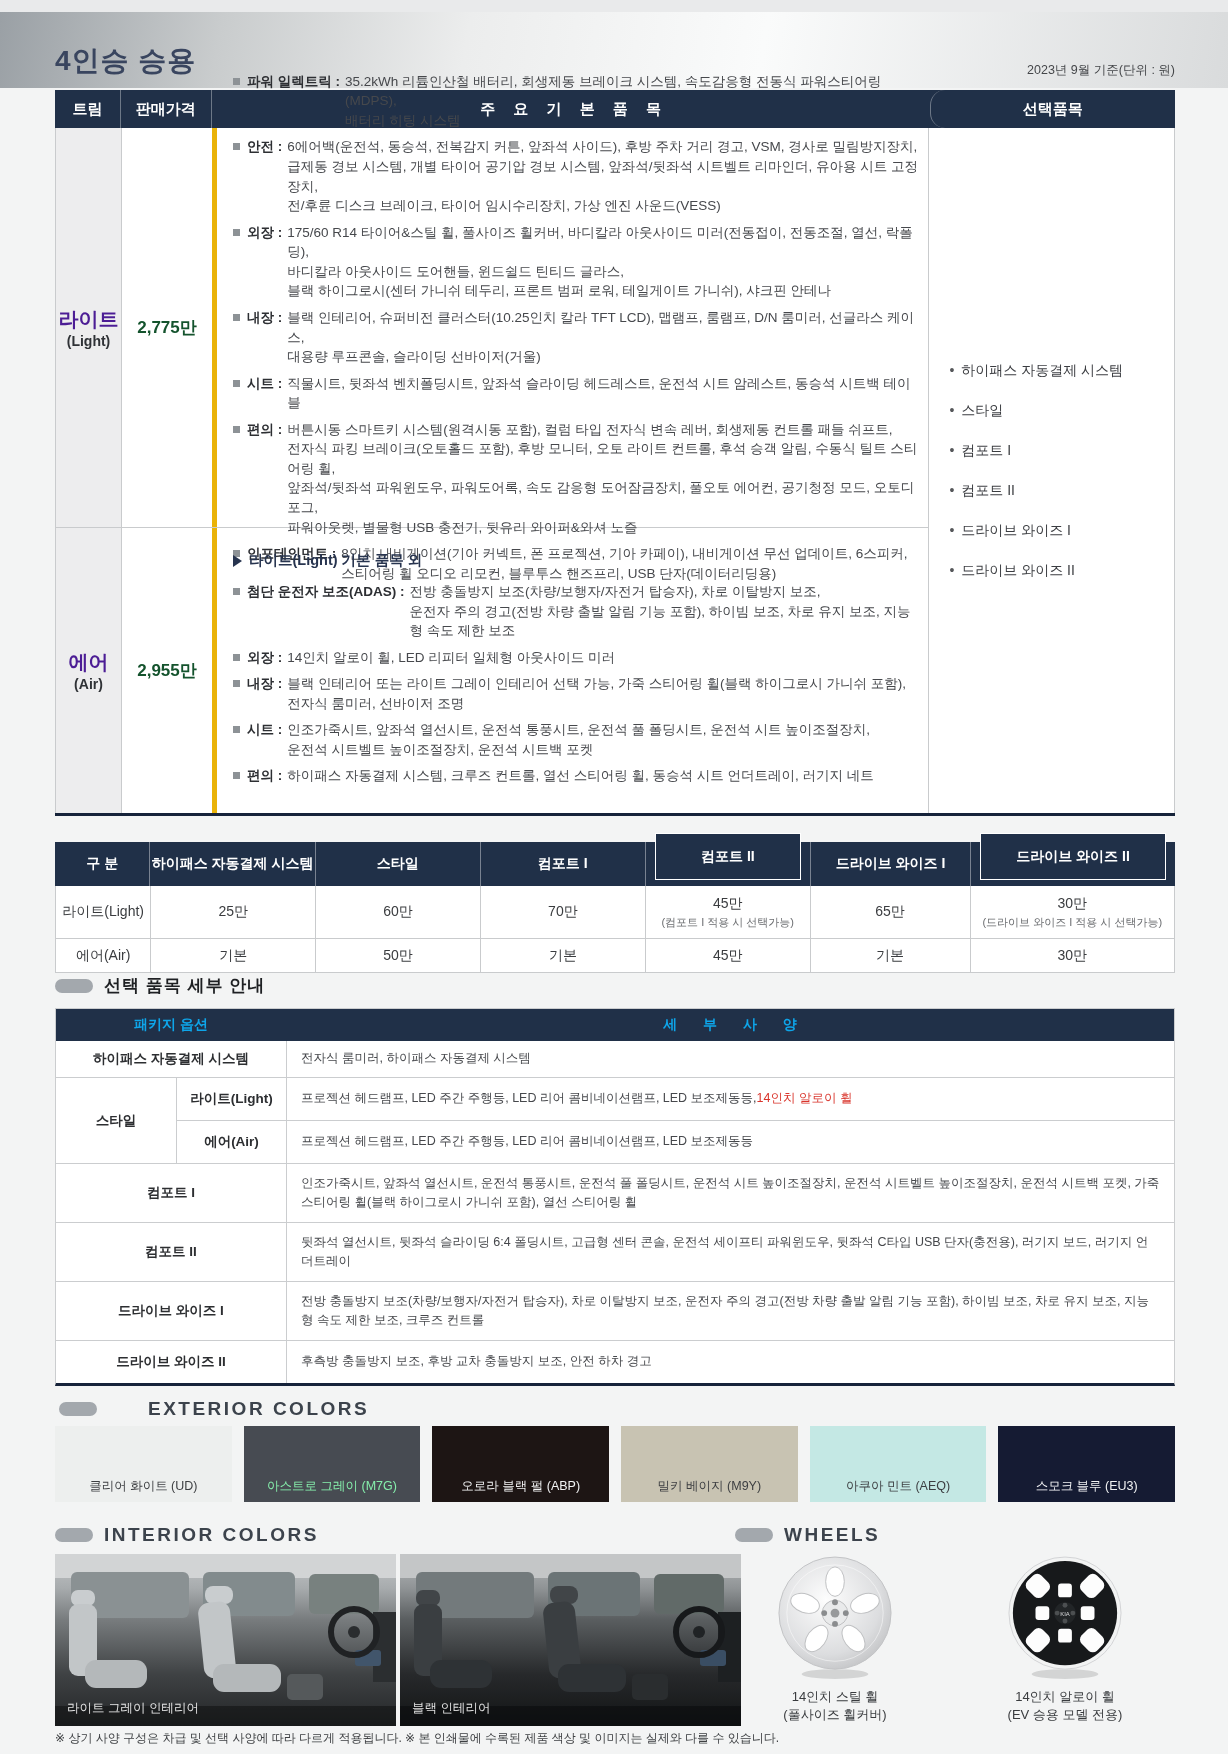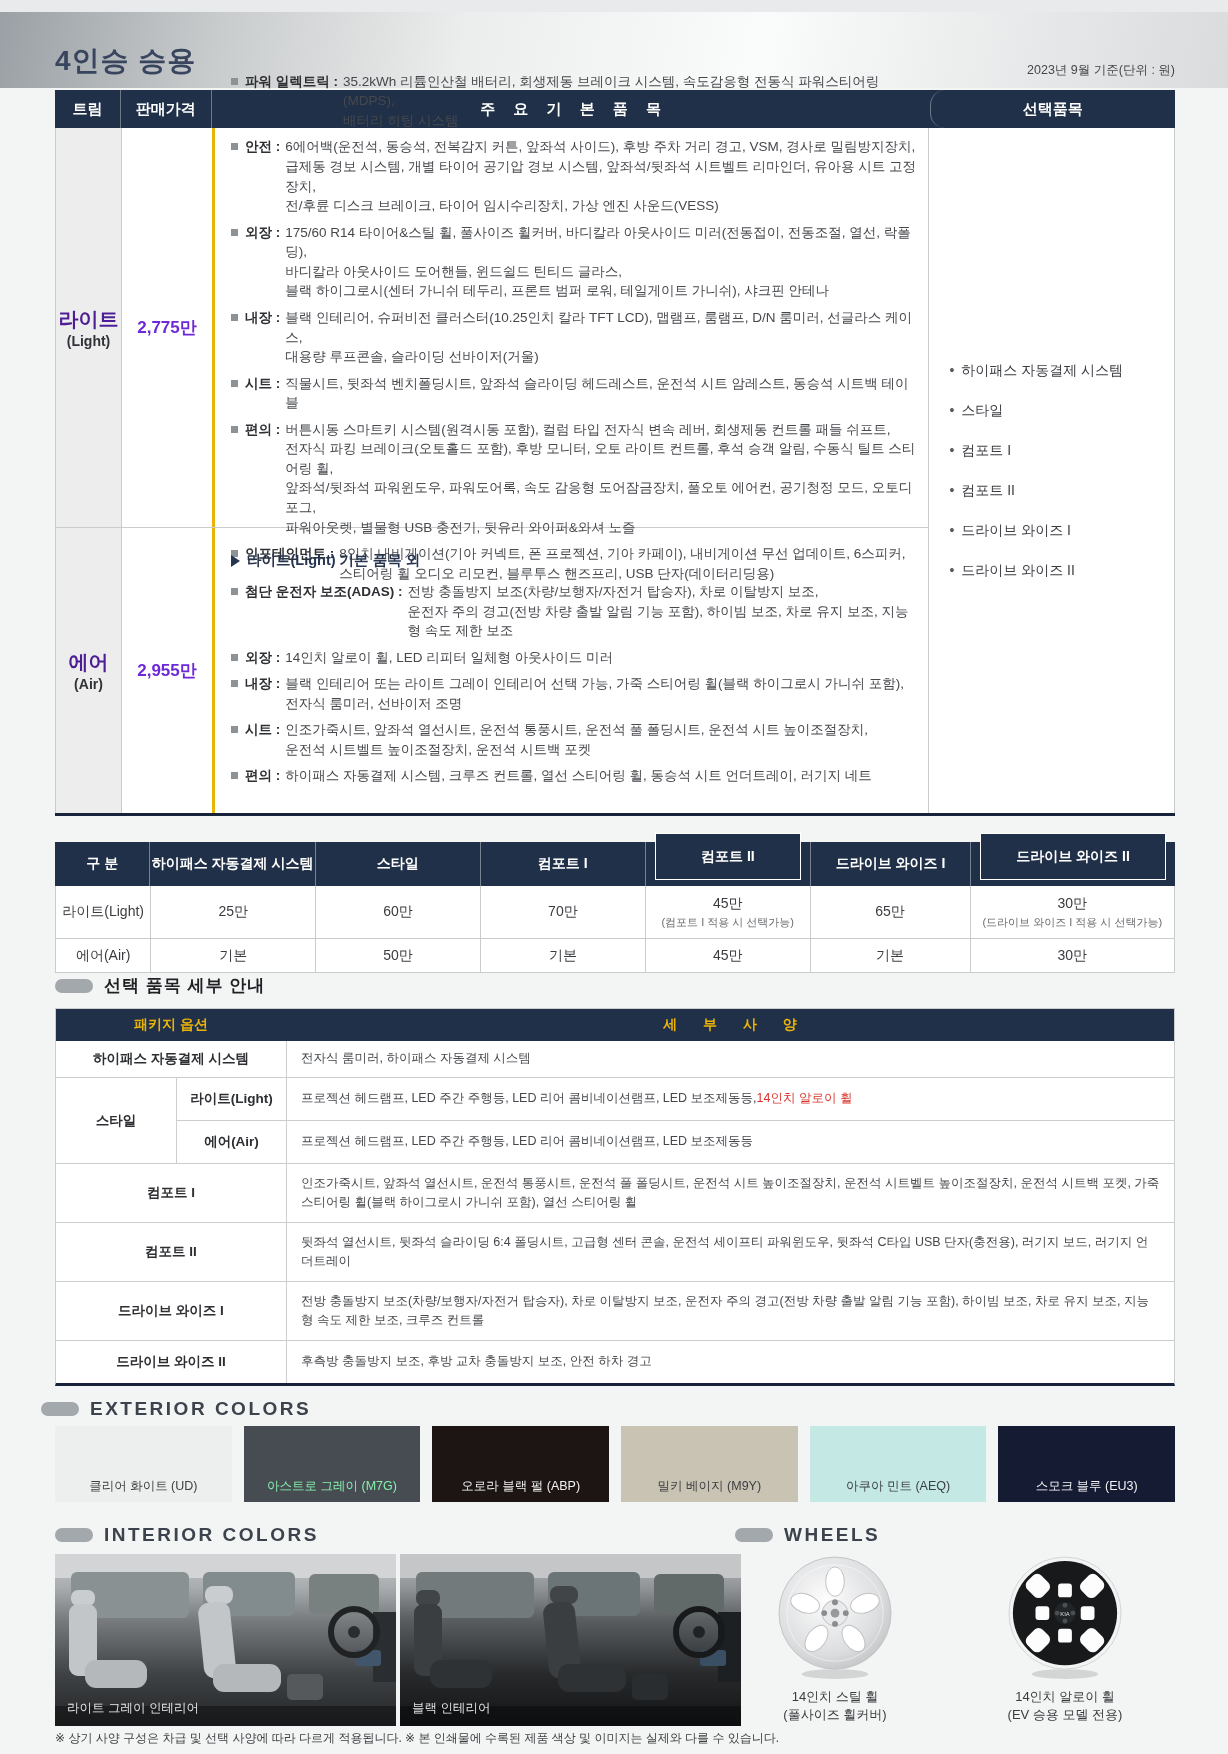--- a/index.html
+++ b/index.html
@@ -21,21 +21,21 @@
   .c-trim{width:65px;} .c-price{width:90px;} .c-feat{width:720px;} .c-opt{width:245px;border-radius:15px;}
   .ws{word-spacing:14px;}
   .mt-body{display:flex;border-left:1px solid #c9cbcd;border-right:1px solid #c9cbcd;}
   .mt-left{width:875px;}
   .mt-row{display:flex;}
   .mt-row1{height:399px;border-bottom:1px solid #c9cbcd;}
   .mt-row2{height:285px;}
   .trim-cell{width:65px;background:#ededee;border-right:1px solid #c9cbcd;display:flex;flex-direction:column;align-items:center;justify-content:center;}
   .trim-kr{font-size:20px;font-weight:bold;color:#4c1d95;}
   .trim-en{font-size:14px;font-weight:bold;color:#2f3236;}
-  .price-cell{width:90px;border-right:3px solid #eab308;display:flex;align-items:center;justify-content:center;font-size:17px;font-weight:bold;color:#6d28d9;}
+  .price-cell{width:90px;border-right:5px solid #eab308;display:flex;align-items:center;justify-content:center;font-size:17px;font-weight:bold;color:#14532d;}
   .feat-cell{flex:1;border-right:1px solid #c9cbcd;display:flex;flex-direction:column;justify-content:center;padding:10px 10px 10px 16px;box-sizing:border-box;}
   .feat{display:flex;margin:3.5px 0;font-size:13.5px;line-height:1.45;}
   .sq{flex:0 0 auto;width:7px;height:7px;background:#8d9296;margin:6px 7px 0 0;}
   .flabel{font-weight:bold;color:#2d2f33;white-space:nowrap;margin-right:5px;}
   .ftext{white-space:pre-line;color:#46484c;}
   .intro-line{display:flex;align-items:center;margin:0 0 8px 0;}
   .tri{width:0;height:0;border-left:9px solid #27344f;border-top:6px solid transparent;border-bottom:6px solid transparent;margin-right:7px;}
   .intro-txt{font-size:14.5px;font-weight:bold;color:#27344f;}
   .opt-cell{width:245px;display:flex;flex-direction:column;justify-content:center;gap:21px;padding:0 10px 0 20px;box-sizing:border-box;}
   .opt-item{display:flex;font-size:14px;color:#3b3d41;line-height:1.35;}
@@ -56,38 +56,38 @@
   .pt-name{font-size:13.5px;}
   .pt-note{font-size:11px;color:#6b6d70;margin-top:2px;}
 
   
   .sec-head{display:flex;align-items:center;}
   .pill{width:38px;height:14px;border-radius:7px;background:#a3a8ad;margin-right:11px;}
   .sec-title-kr{font-size:17px;font-weight:bold;color:#1e2023;letter-spacing:1px;}
   .sec-title-en{font-size:19px;font-weight:bold;color:#3c434c;letter-spacing:2.5px;}
   #details-head{left:55px;top:962px;}
   #details-table{left:55px;top:996px;width:1120px;background:#fff;border:1px solid #cbcdcf;border-bottom:3px solid #16233a;box-sizing:border-box;font-size:12.5px;}
-  .dt-head{display:flex;height:32px;background:#203048;color:#eab308;font-weight:bold;font-size:14px;}
+  .dt-head{display:flex;height:32px;background:#203048;color:#0ea5e9;font-weight:bold;font-size:14px;}
   .dt-c1{width:230px;display:flex;align-items:center;justify-content:center;}
   .dt-c2{flex:1;display:flex;align-items:center;justify-content:center;word-spacing:22px;}
   .dt-row{display:flex;border-bottom:1px solid #cbcdcf;}
   .dt-row:last-child{border-bottom:none;}
   .dt-label{width:230px;display:flex;align-items:center;justify-content:center;font-weight:bold;font-size:13.5px;color:#2c2e31;border-right:1px solid #cbcdcf;text-align:center;}
   .dt-spec{flex:1;display:flex;align-items:center;padding:7px 14px;color:#46484c;line-height:1.55;}
   .red{color:#d9342b;}
   .h36{height:36px;} .h42{height:42px;} .h58{height:58px;}
   .style-block{display:flex;border-bottom:1px solid #cbcdcf;}
   .style-label{width:120px;display:flex;align-items:center;justify-content:center;font-weight:bold;font-size:13.5px;color:#2c2e31;border-right:1px solid #cbcdcf;}
   .style-rows{flex:1;display:flex;flex-direction:column;}
   .style-row{display:flex;height:42px;}
   .style-row + .style-row{border-top:1px solid #cbcdcf;}
   .style-sub{width:109px;display:flex;align-items:center;justify-content:center;font-weight:bold;font-size:13.5px;color:#2c2e31;border-right:1px solid #cbcdcf;}
 
   
-  #ext-head{left:41px;top:1386px;}
+  #ext-head{left:59px;top:1386px;gap:40px;}
   #swatches{left:55px;top:1414px;width:1120px;display:flex;gap:12px;}
   .swatch{flex:1;height:76px;position:relative;}
   .swatch-label{position:absolute;left:0;right:0;bottom:7px;text-align:center;font-size:12.5px;}
 
   
   #int-head{left:55px;top:1512px;}
   #wheels-head{left:735px;top:1512px;}
   #int-photos{left:55px;top:1542px;display:flex;gap:4px;}
   .photo{width:341px;height:172px;position:relative;}
   .photo-label{position:absolute;left:12px;bottom:9px;font-size:12.5px;color:rgba(255,255,255,.88);}

